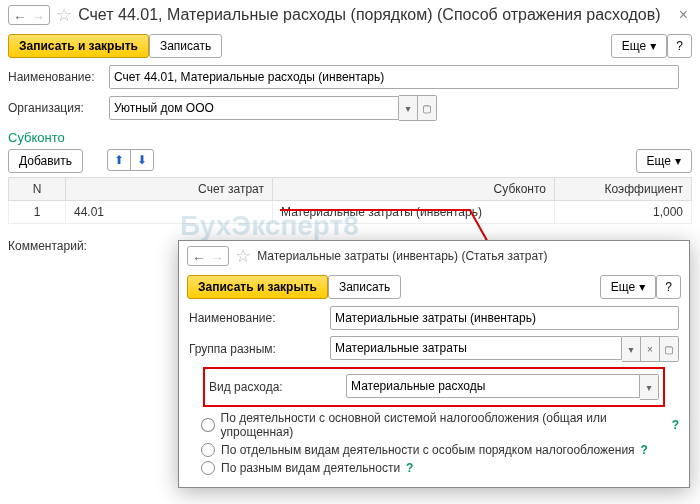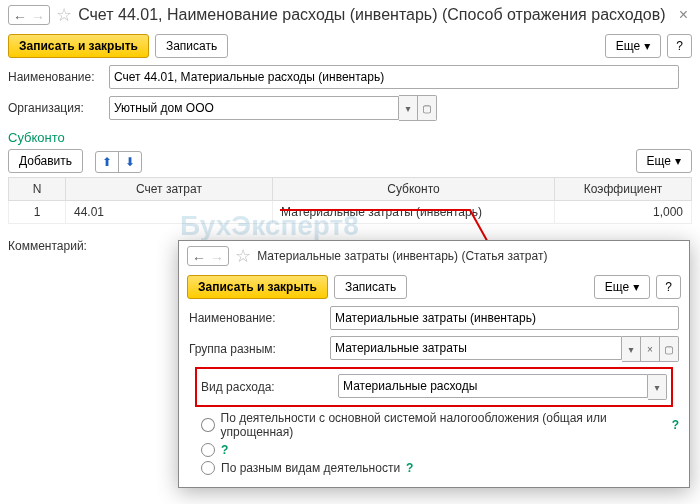--- a/index.html
+++ b/index.html
@@ -4,69 +4,69 @@
 <style>
 html,body{margin:0;padding:0;font-family:Arial,sans-serif;font-size:12px;color:#333;background:#fff}
 .window{width:700px;height:504px;position:relative;overflow:hidden;box-sizing:border-box}
 .hdr{display:flex;align-items:center;padding:4px 8px;gap:6px}
 .nav-box{border:1px solid #aaa;border-radius:3px;display:flex;align-items:center;padding:1px 2px}
 .nav-btn{width:18px;height:16px;display:flex;align-items:center;justify-content:center;color:#666;font-size:14px;line-height:1;cursor:pointer}
 .nav-btn.dis{color:#ccc}
 .star{color:#bbb;font-size:18px;cursor:pointer}
 h1{font-size:16px;font-weight:normal;margin:0;flex:1;white-space:nowrap;overflow:hidden}
 .close-x{color:#888;font-size:16px;cursor:pointer;padding:0 4px}
-.toolbar{display:flex;align-items:center;gap:6px;padding:4px 8px}
+.toolbar{display:flex;align-items:center;padding:4px 8px}
 .btn{border:1px solid #aaa;border-radius:3px;padding:4px 10px;background:#fff;cursor:pointer;font-size:12px}
 .btn-yellow{background:linear-gradient(#ffe066,#ffcc00);border-color:#cc9900;font-weight:bold}
 .btn-more{display:flex;align-items:center;gap:4px}
 .btn-q{padding:4px 8px}
 .spacer{flex:1}
 .form-row{display:flex;align-items:center;padding:3px 8px;gap:6px}
 .lbl{width:95px;color:#333}
 .inp{border:1px solid #aaa;border-radius:2px;padding:2px 4px;height:18px;font-size:12px}
 .combo{display:flex;align-items:center}
 .combo .inp{width:280px;border-top-right-radius:0;border-bottom-right-radius:0}
 .combo-btn{border:1px solid #aaa;border-left:none;width:18px;height:24px;display:flex;align-items:center;justify-content:center;font-size:10px;color:#666;cursor:pointer;background:#f5f5f5}
 .combo-btn:last-child{border-radius:0 2px 2px 0}
 .section-title{color:#009764;font-size:13px;padding:6px 8px 2px}
-.subtoolbar{display:flex;align-items:flex-end;gap:12px;padding:2px 8px}
+.subtoolbar{display:flex;align-items:flex-start;gap:24px;padding:2px 8px}
 .arrow-btns{display:flex;border:1px solid #aaa;border-radius:3px}
 .arrow-btns span{width:22px;height:20px;display:flex;align-items:center;justify-content:center;font-size:12px;color:#2060c0;cursor:pointer}
 .arrow-btns span+span{border-left:1px solid #aaa}
 .tbl{border:1px solid #ccc;margin:2px 8px;border-collapse:collapse;width:calc(100% - 16px)}
-.tbl th{background:#f5f5f5;border:1px solid #ddd;padding:4px 8px;font-weight:normal;text-align:center;font-size:12px}
+.tbl th{background:#f5f5f5;border:1px solid #ddd;padding:4px 8px;font-weight:normal;text-align:right;font-size:12px}
 .tbl td{border:1px solid #eee;padding:4px 8px}
 .tbl .num{text-align:center;width:40px}
 .tbl .r{text-align:right}
 .red-line{position:absolute;pointer-events:none}
 .dialog{position:absolute;left:178px;top:240px;width:510px;background:#fff;border:1px solid #888;box-shadow:0 4px 20px rgba(0,0,0,0.3)}
 .watermark{position:absolute;left:180px;top:210px;opacity:0.15;font-size:28px;font-weight:bold;color:#0369a1;pointer-events:none}
 .watermark2{position:absolute;left:200px;top:248px;opacity:0.15;font-size:12px;color:#555;letter-spacing:3px;pointer-events:none}
 .dlg-row{display:flex;align-items:center;padding:3px 10px;gap:6px}
 .dlg-lbl{width:135px}
 .dlg-combo{display:flex;flex:1}
 .dlg-combo .inp{flex:1;border-top-right-radius:0;border-bottom-right-radius:0}
-.red-box{border:2px solid #d00;margin:2px 16px;padding:2px 0}
+.red-box{border:2px solid #d00;margin:2px 24px;padding:2px 0}
 .radio-row{display:flex;align-items:center;gap:6px;padding:2px 10px 2px 22px}
 .radio{width:12px;height:12px;border:1px solid #888;border-radius:50%;display:inline-block}
 .q-link{color:#009764;font-weight:bold;cursor:pointer}
 .usage-row{display:flex;align-items:center;padding:5px 10px;gap:6px}
 svg{display:block}
 </style>
 </head>
 <body>
 <div class="window">
 
 <div class="hdr">
   <div class="nav-box">
     <span class="nav-btn">←</span>
     <span class="nav-btn dis">→</span>
   </div>
   <span class="star">☆</span>
-  <h1>Счет 44.01, Наименование расходы (инвентарь) (Способ отражения расходов)</h1>
+  <h1>Счет 44.01, Материальные расходы (порядком) (Способ отражения расходов)</h1>
   <span class="close-x">×</span>
 </div>
 
 <div class="toolbar">
   <button class="btn btn-yellow">Записать и закрыть</button>
   <button class="btn">Записать</button>
   <div class="spacer"></div>
   <button class="btn btn-more">
         <span>Еще</span>
         <span>▾</span>
@@ -177,20 +177,21 @@
   </div>
 
 
   <div class="radio-row">
     <span class="radio"></span>
     <span>По деятельности с основной системой налогообложения (общая или упрощенная)</span>
     <span class="q-link">?</span>
   </div>
   <div class="radio-row">
     <span class="radio"></span>
+    <span>По отдельным видам деятельности с особым порядком налогообложения</span>
     <span class="q-link">?</span>
   </div>
   <div class="radio-row">
     <span class="radio"></span>
     <span>По разным видам деятельности</span>
     <span class="q-link">?</span>
   </div>
 
   <div class="usage-row">
     

